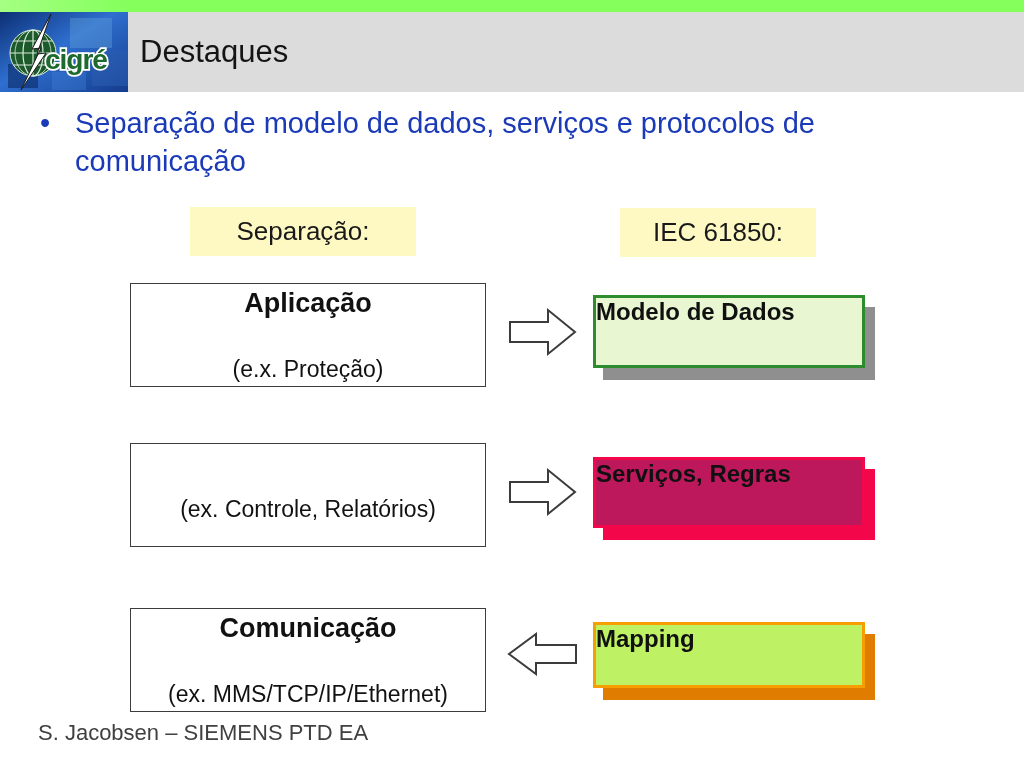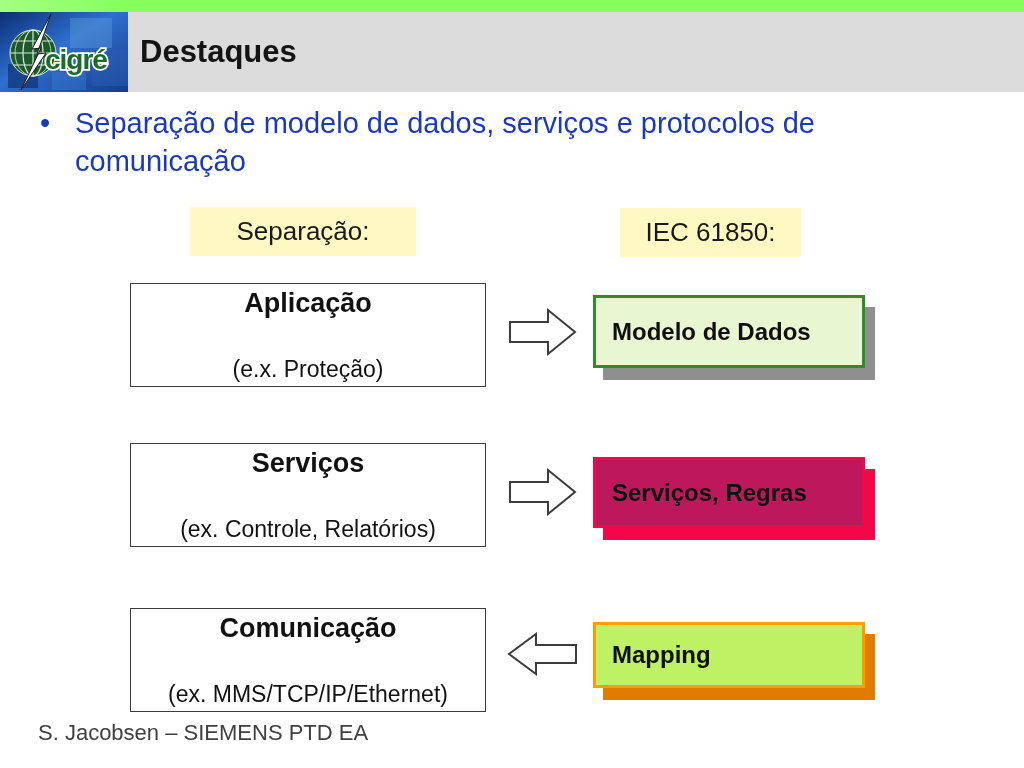--- a/index.html
+++ b/index.html
@@ -6,41 +6,41 @@
   .slide{
     position:relative;width:1024px;height:768px;overflow:hidden;background:#ffffff;
     font-family:"Liberation Sans",sans-serif;
   }
   
   .top-bar{position:absolute;left:0;top:0;width:1024px;height:12px;
     background:linear-gradient(90deg,#a4ff82 0px,#84ff5c 130px,#84ff5c 100%);}
   
   .header-bar{position:absolute;left:128px;top:12px;width:896px;height:80px;background:#dcdcdc;}
   .page-title{position:absolute;left:140px;top:12px;height:80px;line-height:80px;
-    font-size:31px;color:#141414;font-weight:700;margin:0;}
+    font-size:31px;color:#141414;font-weight:400;margin:0;}
   .logo{position:absolute;left:0;top:12px;width:128px;height:68px;}
   
   .bullet-block{position:absolute;left:38px;top:104px;width:920px;color:#1b3ab8;}
   .bullet-marker{position:absolute;left:2px;top:0;font-size:29px;line-height:38px;}
   .bullet-text{position:absolute;left:37px;top:0;width:880px;font-size:29px;line-height:38px;}
   
   .label-box{position:absolute;background:#fef9c3;color:#191919;font-size:26px;
     display:flex;align-items:center;justify-content:center;}
   .label-left{left:190px;top:207px;width:226px;height:49px;}
-  .label-right{left:620px;top:208px;width:181px;height:49px;}
+  .label-right{left:620px;top:208px;width:196px;height:49px;}
   
   .src-box{position:absolute;left:130px;width:354px;height:102px;background:#ffffff;
     border:1px solid #3c3c3c;display:flex;flex-direction:column;align-items:center;
     justify-content:center;gap:8px;color:#111;}
   .src-box .title{font-size:27px;font-weight:700;}
   .src-box .subtitle{font-size:23px;font-weight:400;margin-top:29px;}
   .src-row1{top:283px;} .src-row2{top:443px;} .src-row3{top:608px;}
   
-  .tgt-box{position:absolute;left:593px;width:272px;display:flex;align-items:center;
-    color:#101010;font-size:24px;font-weight:700;padding-left:16px;box-sizing:border-box;}
+  .tgt-box{position:absolute;left:593px;width:272px;display:flex;
+    color:#101010;font-size:24px;font-weight:700;box-sizing:border-box;}
   .tgt-green{top:295px;height:73px;background:#e9f6d2;border:3px solid #2e8b2e;
     box-shadow:10px 12px 0 #8f8f8f;}
   .tgt-pink{top:457px;height:71px;background:#be185d;border:3px solid #f3074a;
     box-shadow:10px 12px 0 #f3074a;}
   .tgt-yellow{top:622px;height:66px;background:#bef264;border:3px solid #f79e00;
     box-shadow:10px 12px 0 #e07d00;}
   
   .arrow{position:absolute;}
   .arrow-row1{left:508px;top:306px;}
   .arrow-row2{left:508px;top:466px;}
@@ -99,21 +99,20 @@
     <div class="subtitle">(e.x. Proteção)</div>
   </div>
   <svg class="arrow arrow-row1" width="70" height="52" viewBox="0 0 70 52">
     <polygon points="2,16 40,16 40,4 67,26 40,48 40,36 2,36" fill="#ffffff" stroke="#3c3c3c" stroke-width="2"></polygon>
   </svg>
   <div class="tgt-box tgt-green">
     <span>Modelo de Dados</span>
   </div>
 
   <div class="src-box src-row2">
-    <div class="title">Serviços</div>
     <div class="subtitle">(ex. Controle, Relatórios)</div>
   </div>
   <svg class="arrow arrow-row2" width="70" height="52" viewBox="0 0 70 52">
     <polygon points="2,16 40,16 40,4 67,26 40,48 40,36 2,36" fill="#ffffff" stroke="#3c3c3c" stroke-width="2"></polygon>
   </svg>
   <div class="tgt-box tgt-pink">
     <span>Serviços, Regras</span>
   </div>
 
   <div class="src-box src-row3">

